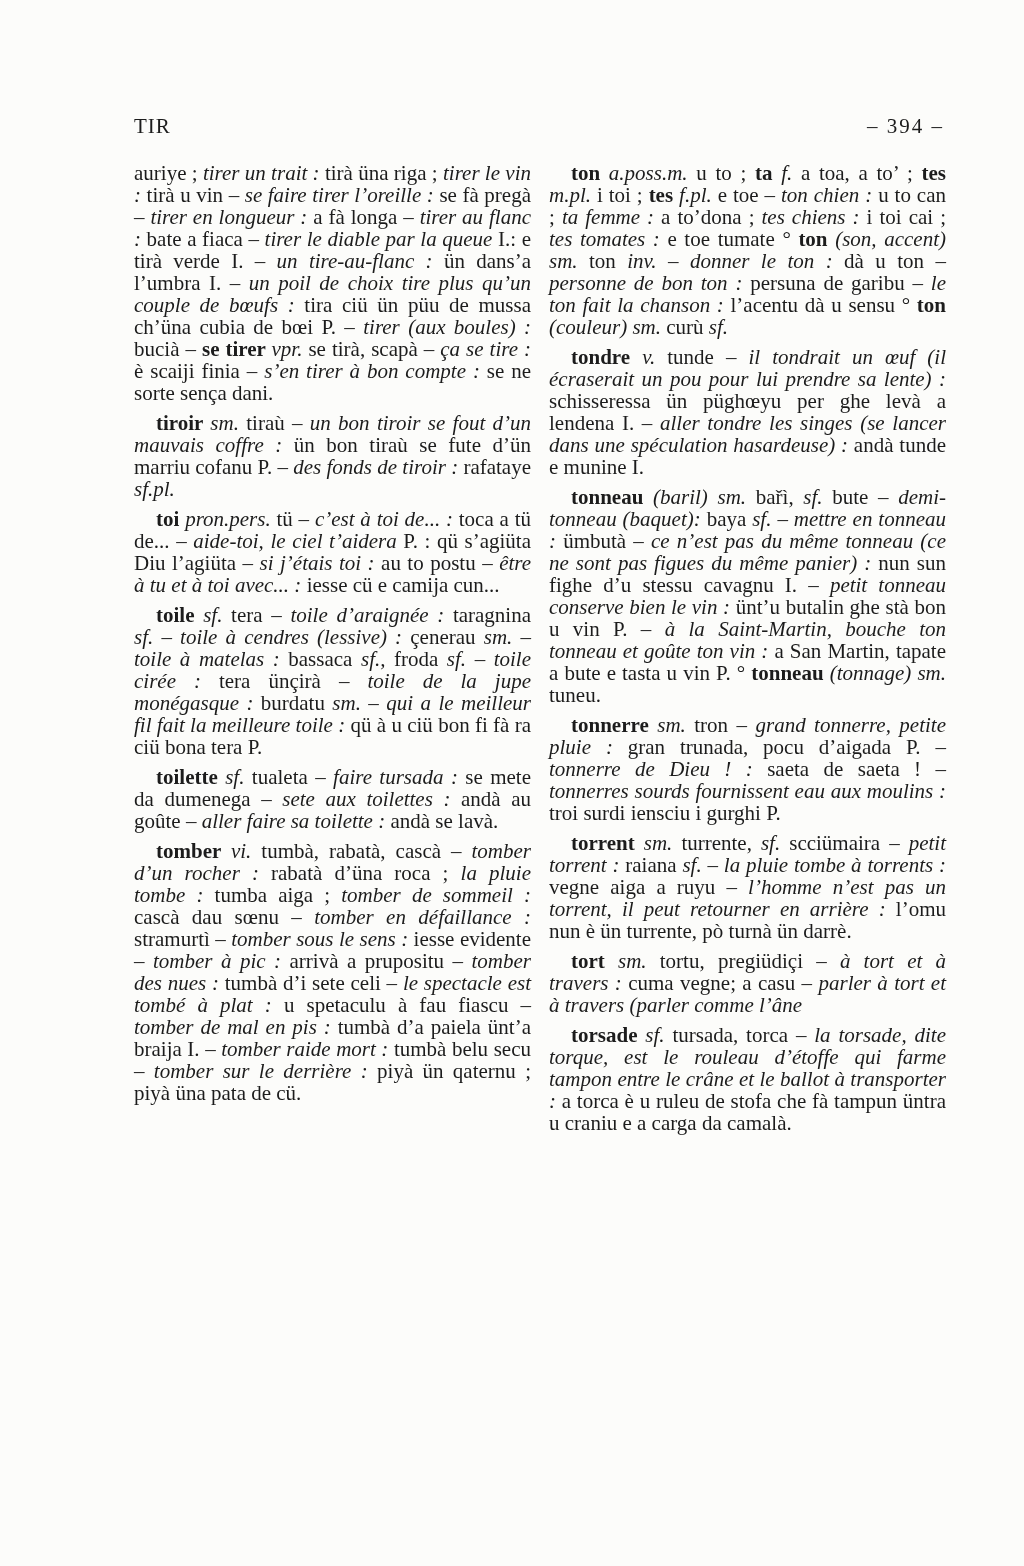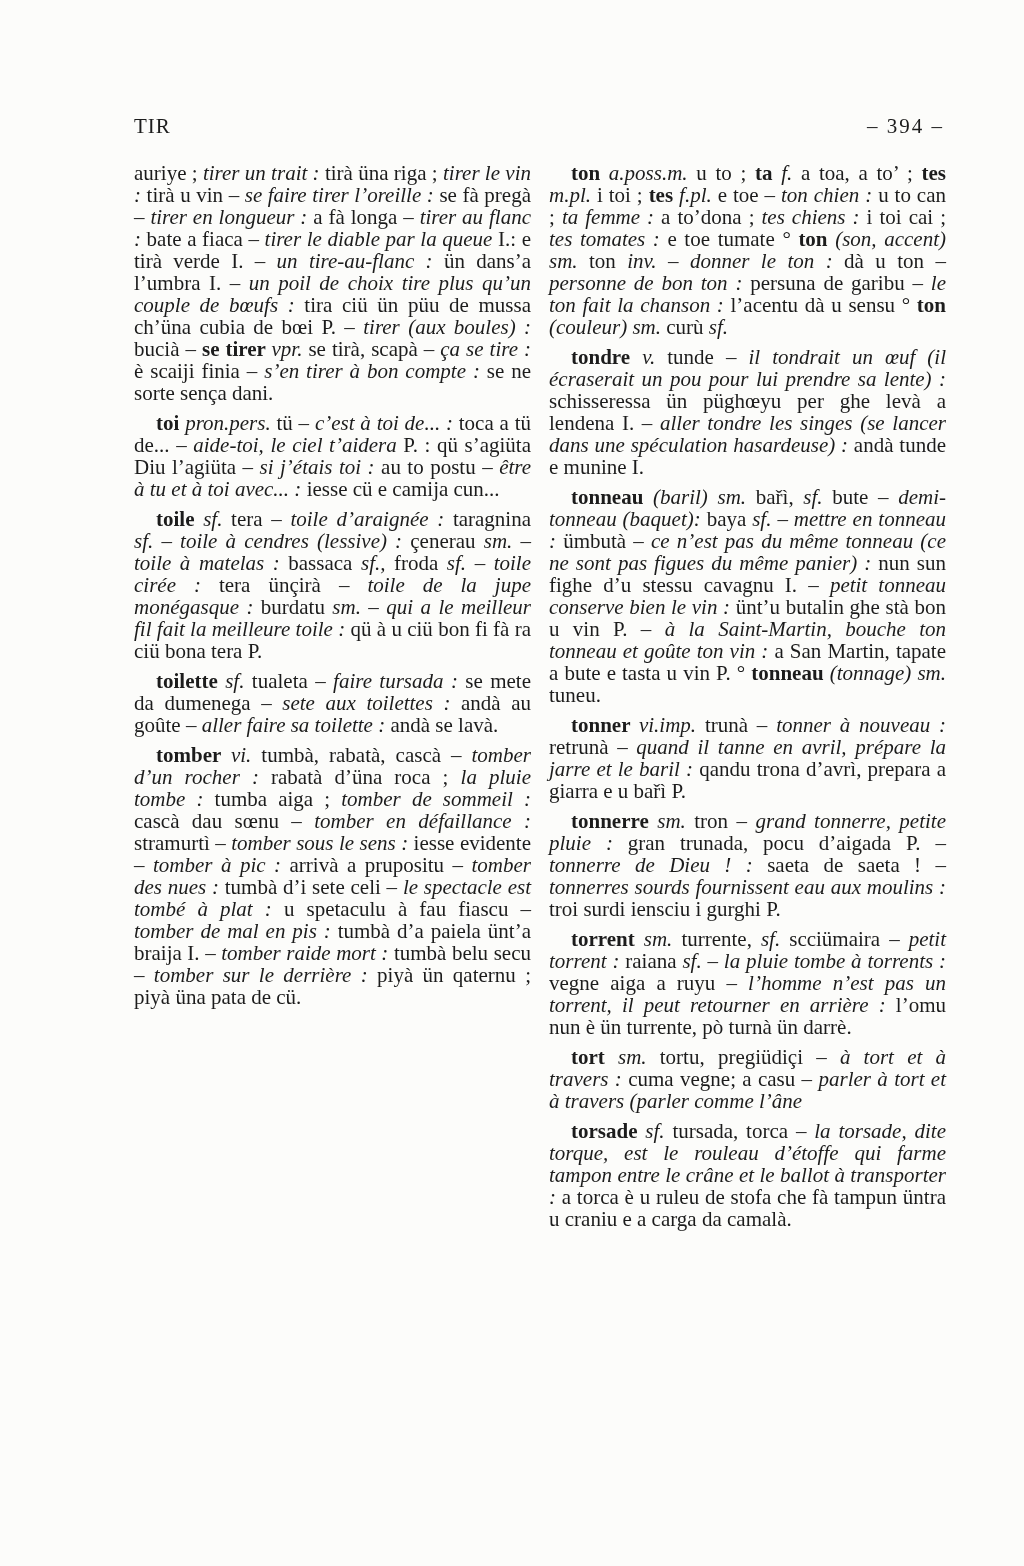--- a/index.html
+++ b/index.html
@@ -42,30 +42,30 @@
 <div class="page">
 
   <div class="runhead">
     <span class="gw-left">TIR</span>
     <span class="pageno">– 394 –</span>
   </div>
 
   <div class="columns">
     <div class="col">
         <p class="entry cont"><span class="n">auriye ; </span><span class="i">tirer un trait : </span><span class="n">tirà üna riga ; </span><span class="i">tirer le vin : </span><span class="n">tirà u vin – </span><span class="i">se faire tirer l’oreille : </span><span class="n">se fà pregà – </span><span class="i">tirer en longueur : </span><span class="n">a fà longa – </span><span class="i">tirer au flanc : </span><span class="n">bate a fiaca – </span><span class="i">tirer le diable par la queue </span><span class="n">I.: e tirà verde I. – </span><span class="i">un tire-au-flanc : </span><span class="n">ün dans’a l’umbra I. – </span><span class="i">un poil de choix tire plus qu’un couple de bœufs : </span><span class="n">tira ciü ün püu de mussa ch’üna cubia de bœi P. – </span><span class="i">tirer (aux boules) : </span><span class="n">bucià – </span><span class="b">se tirer </span><span class="i">vpr. </span><span class="n">se tirà, scapà – </span><span class="i">ça se tire : </span><span class="n">è scaiji finia – </span><span class="i">s’en tirer à bon compte : </span><span class="n">se ne sorte sença dani.</span></p>
+        <p class="entry"><span class="b">tiroir </span><span class="i">sm. </span><span class="n">tiraù – </span><span class="i">un bon tiroir se fout d’un mauvais coffre : </span><span class="n">ün bon tiraù se fute d’ün marriu cofanu P. – </span><span class="i">des fonds de tiroir : </span><span class="n">rafataye </span><span class="i">sf.pl.</span></p>
         <p class="entry"><span class="b">toi </span><span class="i">pron.pers. </span><span class="n">tü – </span><span class="i">c’est à toi de... : </span><span class="n">toca a tü de... – </span><span class="i">aide-toi, le ciel t’aidera </span><span class="n">P. : qü s’agiüta Diu l’agiüta – </span><span class="i">si j’étais toi : </span><span class="n">au to postu – </span><span class="i">être à tu et à toi avec... : </span><span class="n">iesse cü e camija cun...</span></p>
         <p class="entry"><span class="b">toile </span><span class="i">sf. </span><span class="n">tera – </span><span class="i">toile d’araignée : </span><span class="n">taragnina </span><span class="i">sf. </span><span class="n">– </span><span class="i">toile à cendres (lessive) : </span><span class="n">çenerau </span><span class="i">sm. </span><span class="n">– </span><span class="i">toile à matelas : </span><span class="n">bassaca </span><span class="i">sf., </span><span class="n">froda </span><span class="i">sf. </span><span class="n">– </span><span class="i">toile cirée : </span><span class="n">tera ünçirà – </span><span class="i">toile de la jupe monégasque : </span><span class="n">burdatu </span><span class="i">sm. </span><span class="n">– </span><span class="i">qui a le meilleur fil fait la meilleure toile : </span><span class="n">qü à u ciü bon fi fà ra ciü bona tera P.</span></p>
         <p class="entry"><span class="b">toilette </span><span class="i">sf. </span><span class="n">tualeta – </span><span class="i">faire tursada : </span><span class="n">se mete da dumenega – </span><span class="i">sete aux toilettes : </span><span class="n">andà au goûte – </span><span class="i">aller faire sa toilette : </span><span class="n">andà se lavà.</span></p>
         <p class="entry"><span class="b">tomber </span><span class="i">vi. </span><span class="n">tumbà, rabatà, cascà – </span><span class="i">tomber d’un rocher : </span><span class="n">rabatà d’üna roca ; </span><span class="i">la pluie tombe : </span><span class="n">tumba aiga ; </span><span class="i">tomber de sommeil : </span><span class="n">cascà dau sœnu – </span><span class="i">tomber en défaillance : </span><span class="n">stramurtì – </span><span class="i">tomber sous le sens : </span><span class="n">iesse evidente – </span><span class="i">tomber à pic : </span><span class="n">arrivà a prupositu – </span><span class="i">tomber des nues : </span><span class="n">tumbà d’i sete celi – </span><span class="i">le spectacle est tombé à plat : </span><span class="n">u spetaculu à fau fiascu – </span><span class="i">tomber de mal en pis : </span><span class="n">tumbà d’a paiela ünt’a braija I. – </span><span class="i">tomber raide mort : </span><span class="n">tumbà belu secu – </span><span class="i">tomber sur le derrière : </span><span class="n">piyà ün qaternu ; piyà üna pata de cü.</span></p>
       </div>
     <div class="col">
         <p class="entry"><span class="b">ton </span><span class="i">a.poss.m. </span><span class="n">u to ; </span><span class="b">ta </span><span class="i">f. </span><span class="n">a toa, a to’ ; </span><span class="b">tes </span><span class="i">m.pl. </span><span class="n">i toi ; </span><span class="b">tes </span><span class="i">f.pl. </span><span class="n">e toe – </span><span class="i">ton chien : </span><span class="n">u to can ; </span><span class="i">ta femme : </span><span class="n">a to’dona ; </span><span class="i">tes chiens : </span><span class="n">i toi cai ; </span><span class="i">tes tomates : </span><span class="n">e toe tumate ° </span><span class="b">ton </span><span class="i">(son, accent) sm. </span><span class="n">ton </span><span class="i">inv. </span><span class="n">– </span><span class="i">donner le ton : </span><span class="n">dà u ton – </span><span class="i">personne de bon ton : </span><span class="n">persuna de garibu – </span><span class="i">le ton fait la chanson : </span><span class="n">l’acentu dà u sensu ° </span><span class="b">ton </span><span class="i">(couleur) sm. </span><span class="n">curù </span><span class="i">sf.</span></p>
         <p class="entry"><span class="b">tondre </span><span class="i">v. </span><span class="n">tunde – </span><span class="i">il tondrait un œuf (il écraserait un pou pour lui prendre sa lente) : </span><span class="n">schisseressa ün püghœyu per ghe levà a lendena I. – </span><span class="i">aller tondre les singes (se lancer dans une spéculation hasardeuse) : </span><span class="n">andà tunde e munine I.</span></p>
         <p class="entry"><span class="b">tonneau </span><span class="i">(baril) sm. </span><span class="n">bařì, </span><span class="i">sf. </span><span class="n">bute – </span><span class="i">demi-tonneau (baquet): </span><span class="n">baya </span><span class="i">sf. </span><span class="n">– </span><span class="i">mettre en tonneau : </span><span class="n">ümbutà – </span><span class="i">ce n’est pas du même tonneau (ce ne sont pas figues du même panier) : </span><span class="n">nun sun fighe d’u stessu cavagnu I. – </span><span class="i">petit tonneau conserve bien le vin : </span><span class="n">ünt’u butalin ghe stà bon u vin P. – </span><span class="i">à la Saint-Martin, bouche ton tonneau et goûte ton vin : </span><span class="n">a San Martin, tapate a bute e tasta u vin P. ° </span><span class="b">tonneau </span><span class="i">(tonnage) sm. </span><span class="n">tuneu.</span></p>
-        <p class="entry"><span class="b">tonner </span><span class="i">vi.imp. </span><span class="n">trunà – </span><span class="i">tonner à nouveau : </span><span class="n">retrunà – </span><span class="i">quand il tanne en avril, prépare la jarre et le baril : </span><span class="n">qandu trona d’avrì, prepara a giarra e u bařì P.</span></p>
         <p class="entry"><span class="b">tonnerre </span><span class="i">sm. </span><span class="n">tron – </span><span class="i">grand tonnerre, petite pluie : </span><span class="n">gran trunada, pocu d’aigada P. – </span><span class="i">tonnerre de Dieu ! : </span><span class="n">saeta de saeta ! – </span><span class="i">tonnerres sourds fournissent eau aux moulins : </span><span class="n">troi surdi iensciu i gurghi P.</span></p>
         <p class="entry"><span class="b">torrent </span><span class="i">sm. </span><span class="n">turrente, </span><span class="i">sf. </span><span class="n">scciümaira – </span><span class="i">petit torrent : </span><span class="n">raiana </span><span class="i">sf. </span><span class="n">– </span><span class="i">la pluie tombe à torrents : </span><span class="n">vegne aiga a ruyu – </span><span class="i">l’homme n’est pas un torrent, il peut retourner en arrière : </span><span class="n">l’omu nun è ün turrente, pò turnà ün darrè.</span></p>
         <p class="entry"><span class="b">tort </span><span class="i">sm. </span><span class="n">tortu, pregiüdiçi – </span><span class="i">à tort et à travers : </span><span class="n">cuma vegne; a casu – </span><span class="i">parler à tort et à travers (parler comme l’âne</span></p>
         <p class="entry"><span class="b">torsade </span><span class="i">sf. </span><span class="n">tursada, torca – </span><span class="i">la torsade, dite torque, est le rouleau d’étoffe qui farme tampon entre le crâne et le ballot à transporter : </span><span class="n">a torca è u ruleu de stofa che fà tampun üntra u craniu e a carga da camalà.</span></p>
       </div>
   </div>
 
 </div>
 
 </body></html>

